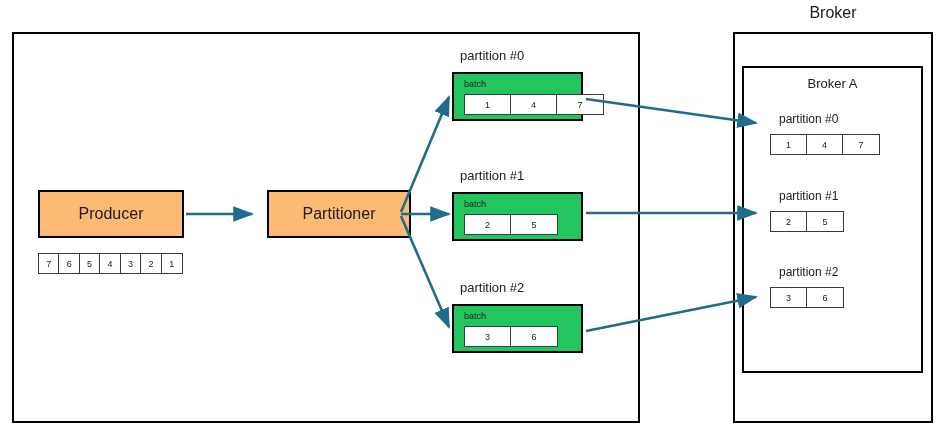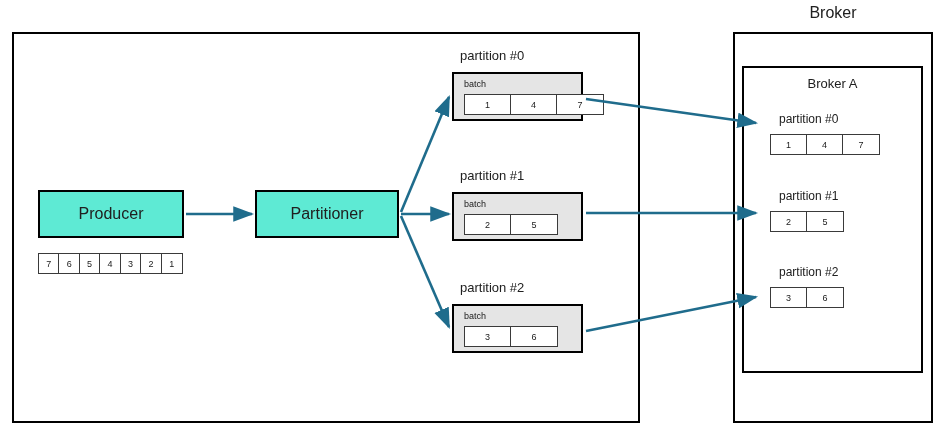--- a/index.html
+++ b/index.html
@@ -14,37 +14,37 @@
   #producer-client-container{left:12px;top:32px;width:628px;height:391px;}
   #broker-container{left:733px;top:32px;width:200px;height:391px;}
   #topic-a-container{left:742px;top:66px;width:181px;height:307px;}
 
   
   .caption{position:absolute;white-space:nowrap;}
   #broker-title{left:733px;top:4px;width:200px;text-align:center;font-size:16px;}
   #topic-a-title{left:742px;top:76px;width:181px;text-align:center;font-size:13px;}
 
   
-  .node{position:absolute;border:2px solid #000000;box-sizing:border-box;background:#5eead4;
+  .node{position:absolute;border:2px solid #000000;box-sizing:border-box;background:#fdba74;
         display:flex;align-items:center;justify-content:center;font-size:16px;}
   #producer-node{left:38px;top:190px;width:146px;height:48px;}
-  #partitioner-node{left:255px;top:190px;width:144px;height:48px;}
+  #partitioner-node{left:267px;top:190px;width:144px;height:48px;}
 
   
   .cells{position:absolute;display:flex;border:1px solid #3a3a3a;box-sizing:border-box;background:#fff;}
   .cells .cell{border-right:1px solid #3a3a3a;box-sizing:border-box;display:flex;
                align-items:center;justify-content:center;font-size:9px;color:#202020;}
   .cells .cell:last-child{border-right:none;}
 
   #producer-queue{left:38px;top:253px;width:145px;height:21px;}
   #producer-queue .cell{width:20.714px;height:100%;}
 
   
   .partition-label{position:absolute;font-size:13px;white-space:nowrap;}
-  .batch-box{position:absolute;border:2px solid #000000;box-sizing:border-box;background:#e5e5e5;}
+  .batch-box{position:absolute;border:2px solid #000000;box-sizing:border-box;background:#22c55e;}
   .batch-word{position:absolute;left:10px;top:5px;font-size:9px;color:#202020;}
   .batch-cells{position:absolute;left:10px;top:20px;display:flex;border:1px solid #3a3a3a;
                box-sizing:border-box;height:21px;background:#fff;}
   .batch-cells .cell{border-right:1px solid #3a3a3a;box-sizing:border-box;width:46px;height:100%;
                      display:flex;align-items:center;justify-content:center;font-size:9px;}
   .batch-cells .cell:last-child{border-right:none;}
 
   #client-partition-0-label{left:460px;top:48px;}
   #client-partition-0-box{left:452px;top:72px;width:131px;height:49px;}
   #client-partition-1-label{left:460px;top:168px;}

